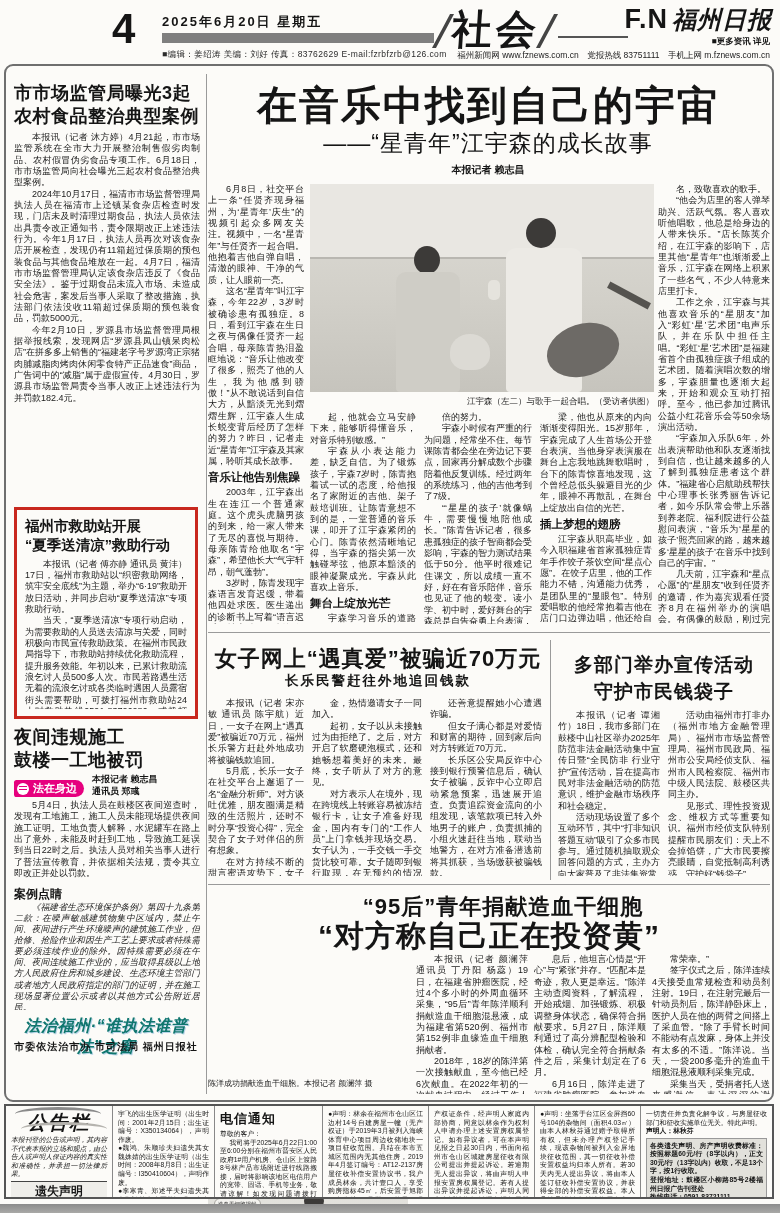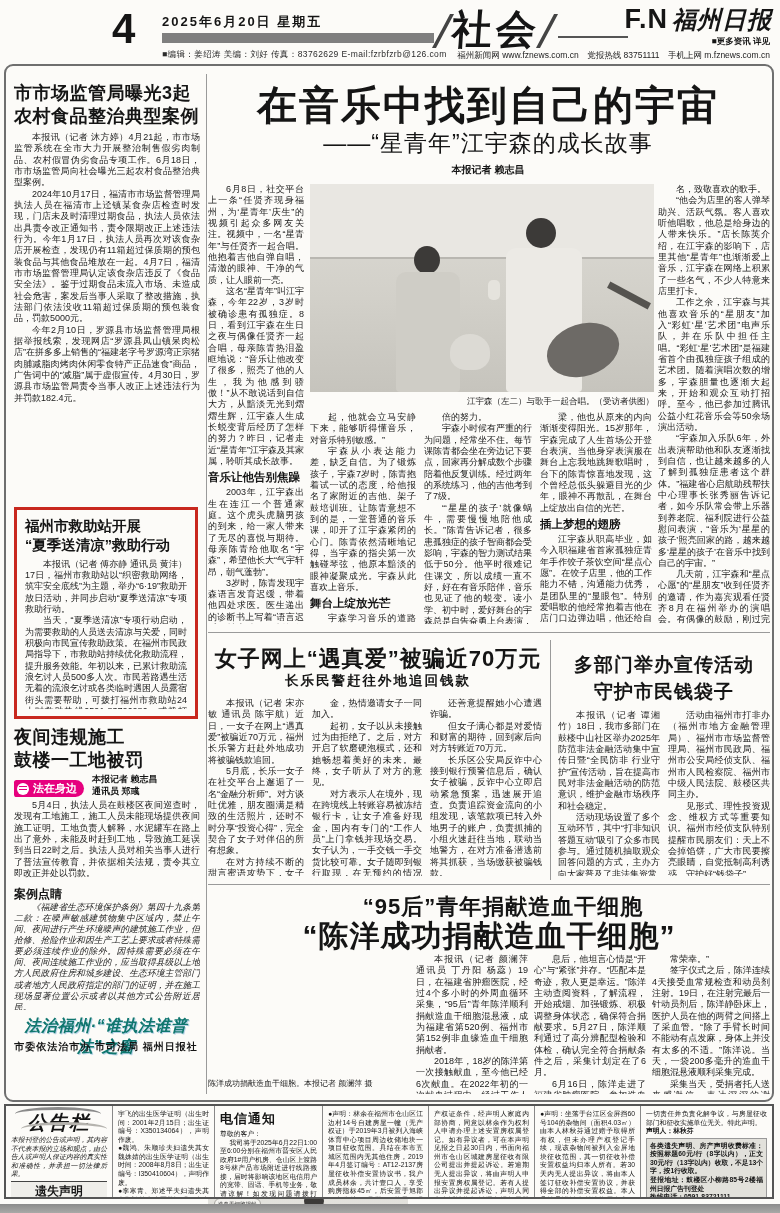--- a/index.html
+++ b/index.html
@@ -246,21 +246,21 @@
       <div class="abs tcol" style="left:662px;top:644px;width:102px;height:166px;">
           <p>活动由福州市打非办（福州市地方金融管理局）、福州市市场监督管理局、福州市民政局、福州市公安局经侦支队、福州市人民检察院、福州市中级人民法院、鼓楼区共同主办。</p>
           <p>见形式、理性投资观念、维权方式等重要知识。福州市经侦支队特别提醒市民朋友们：天上不会掉馅饼，广大市民要擦亮眼睛，自觉抵制高利诱惑，守护好“钱袋子”。</p>
         </div>
     </section>
 
     <div class="abs hline" style="left:202px;top:818px;width:562px;"></div>
 
     <section>
       <div class="abs donor-t1" style="left:202px;top:826px;width:562px;padding-left:28px;">“95后”青年捐献造血干细胞</div>
-      <div class="abs donor-t2" style="left:202px;top:850px;width:562px;">“陈洋成功捐献造血干细胞”</div>
+      <div class="abs donor-t2" style="left:202px;top:850px;width:562px;">“对方称自己正在投资黄”</div>
 
       <div class="abs photo" style="left:202px;top:890px;width:200px;height:118px;background:linear-gradient(180deg,#e8e7e2,#d8d6d0);">
         <div class="fig ivpole" style="left:34px;top:8px;width:2px;height:60px;"></div>
         <div class="fig p-head" style="left:96px;top:26px;width:20px;height:22px;"></div>
         <div class="fig p-body" style="left:84px;top:46px;width:48px;height:58px;background:#8f8d86;"></div>
 
         <div class="fig bouquet" style="left:152px;top:46px;width:30px;height:34px;"></div>
         <div class="fig heart-sign" style="left:6px;top:34px;">
           <div>造血干细胞捐献</div>
           <div>全国第20353例</div>

